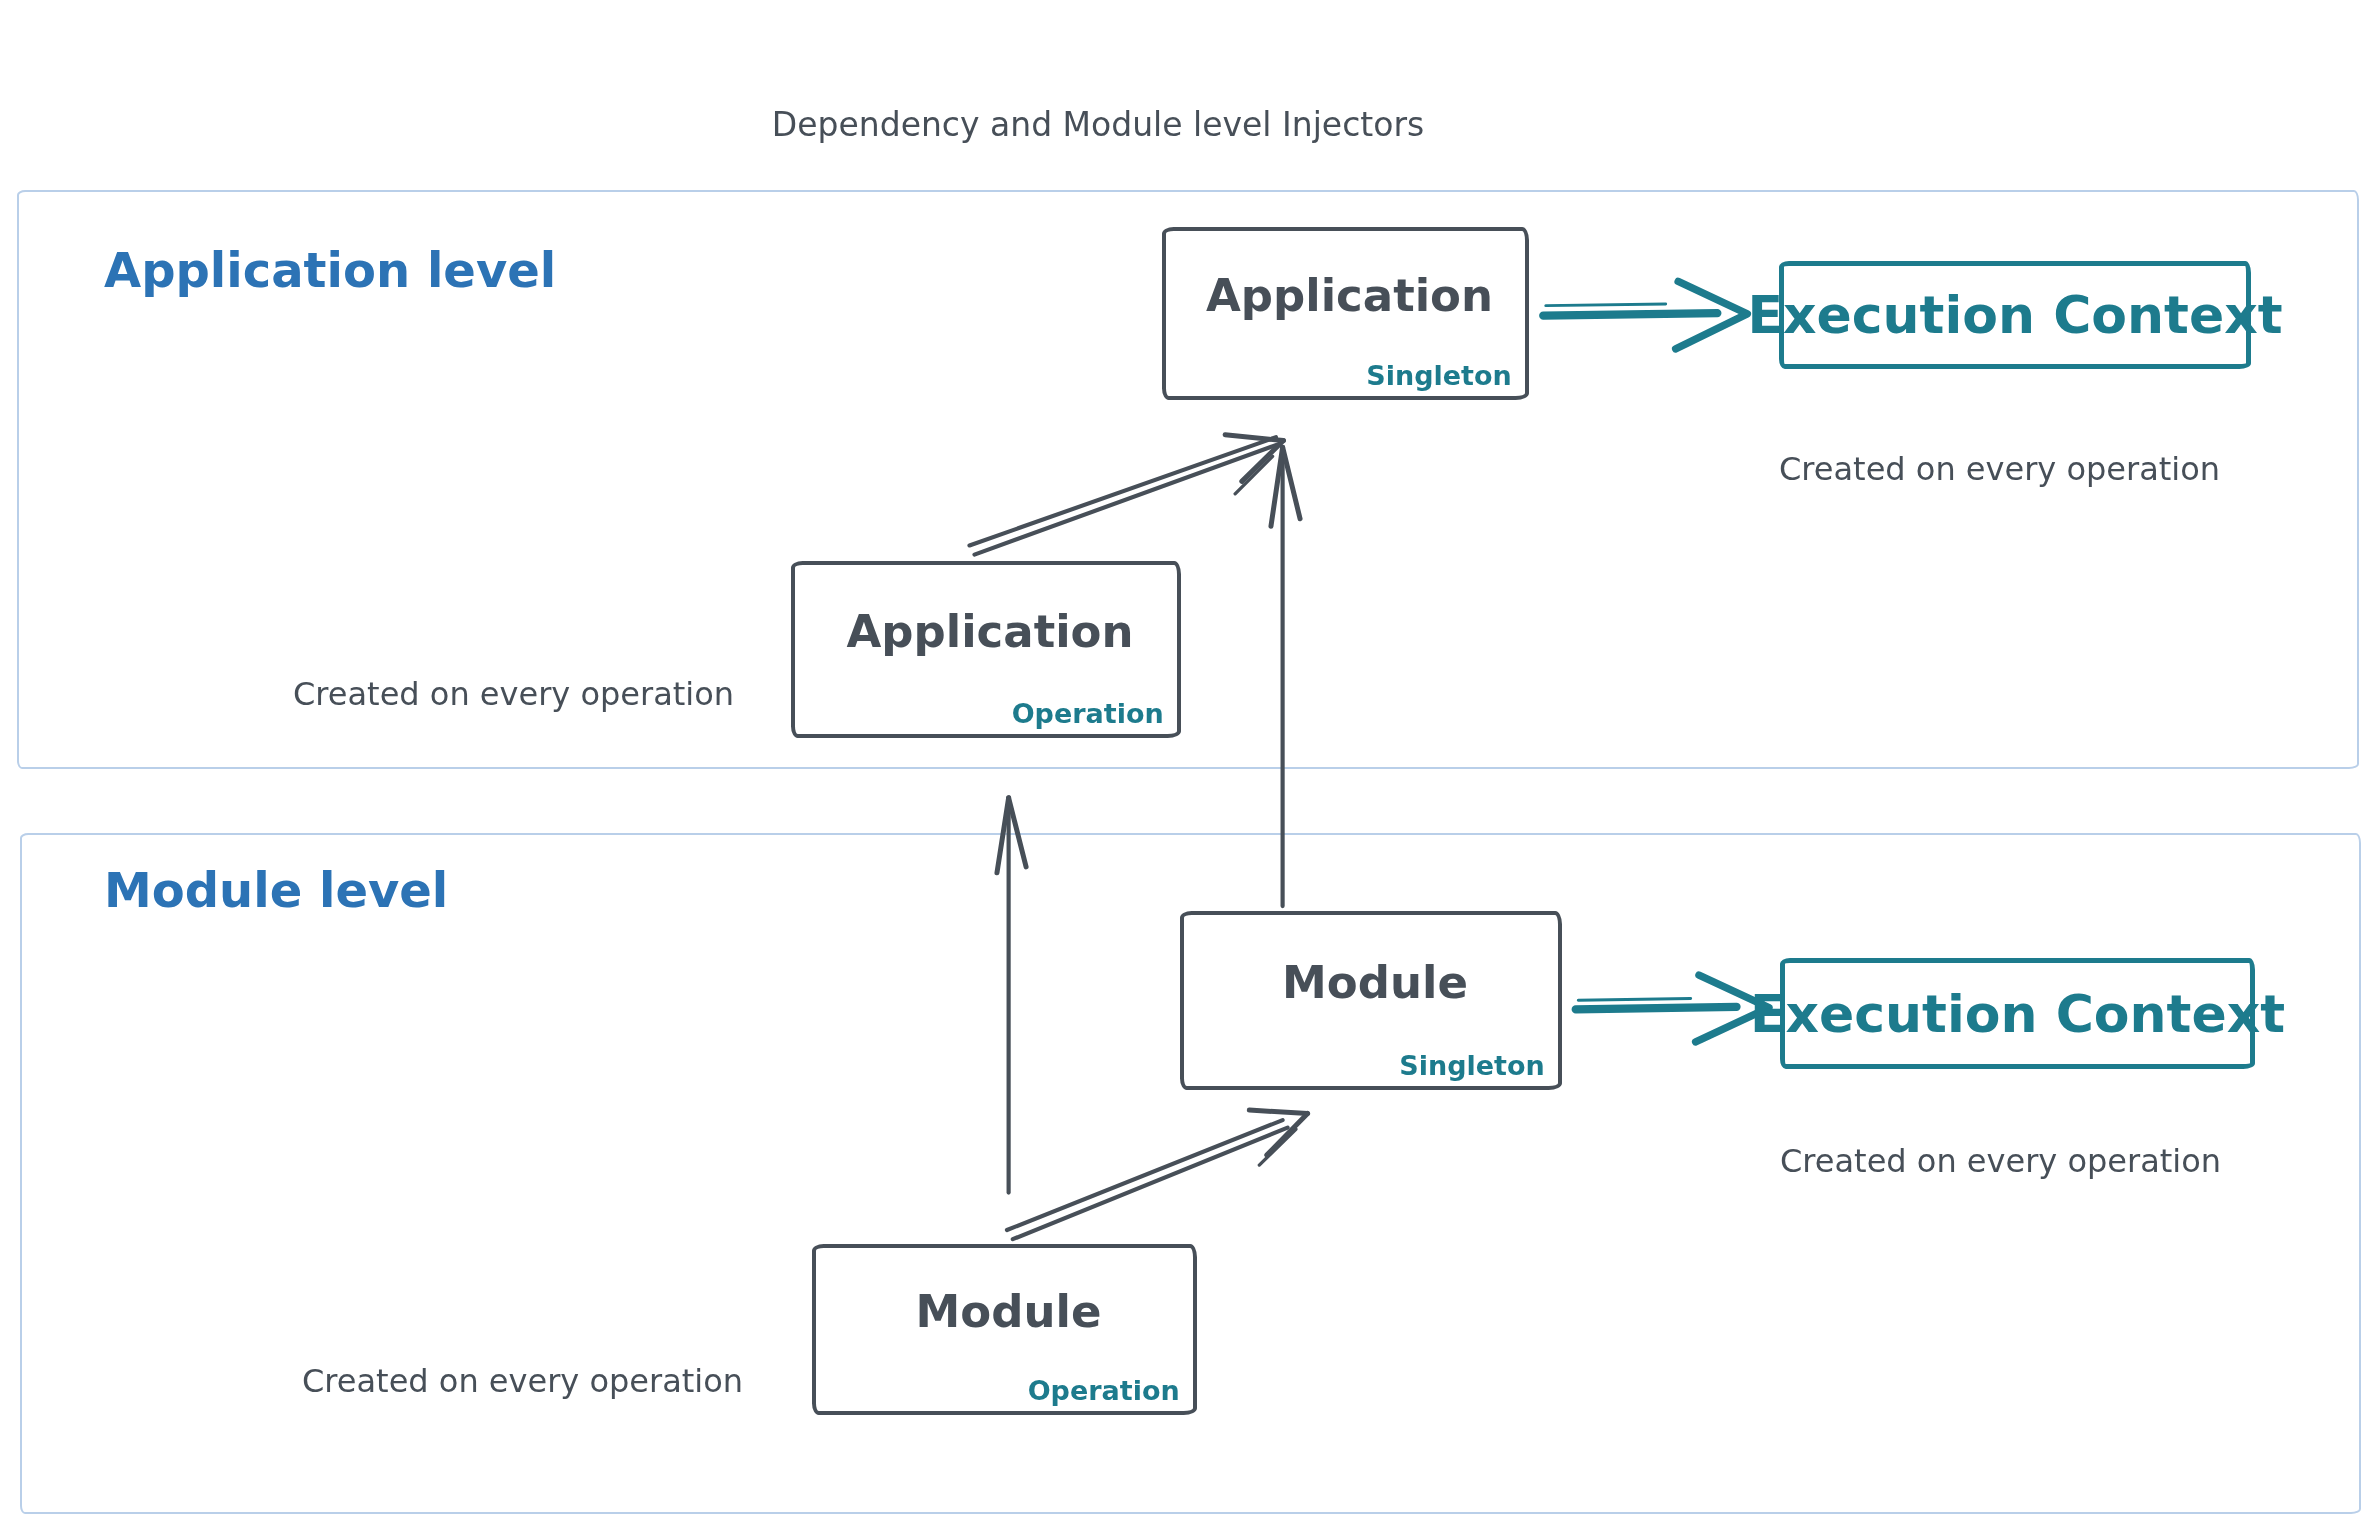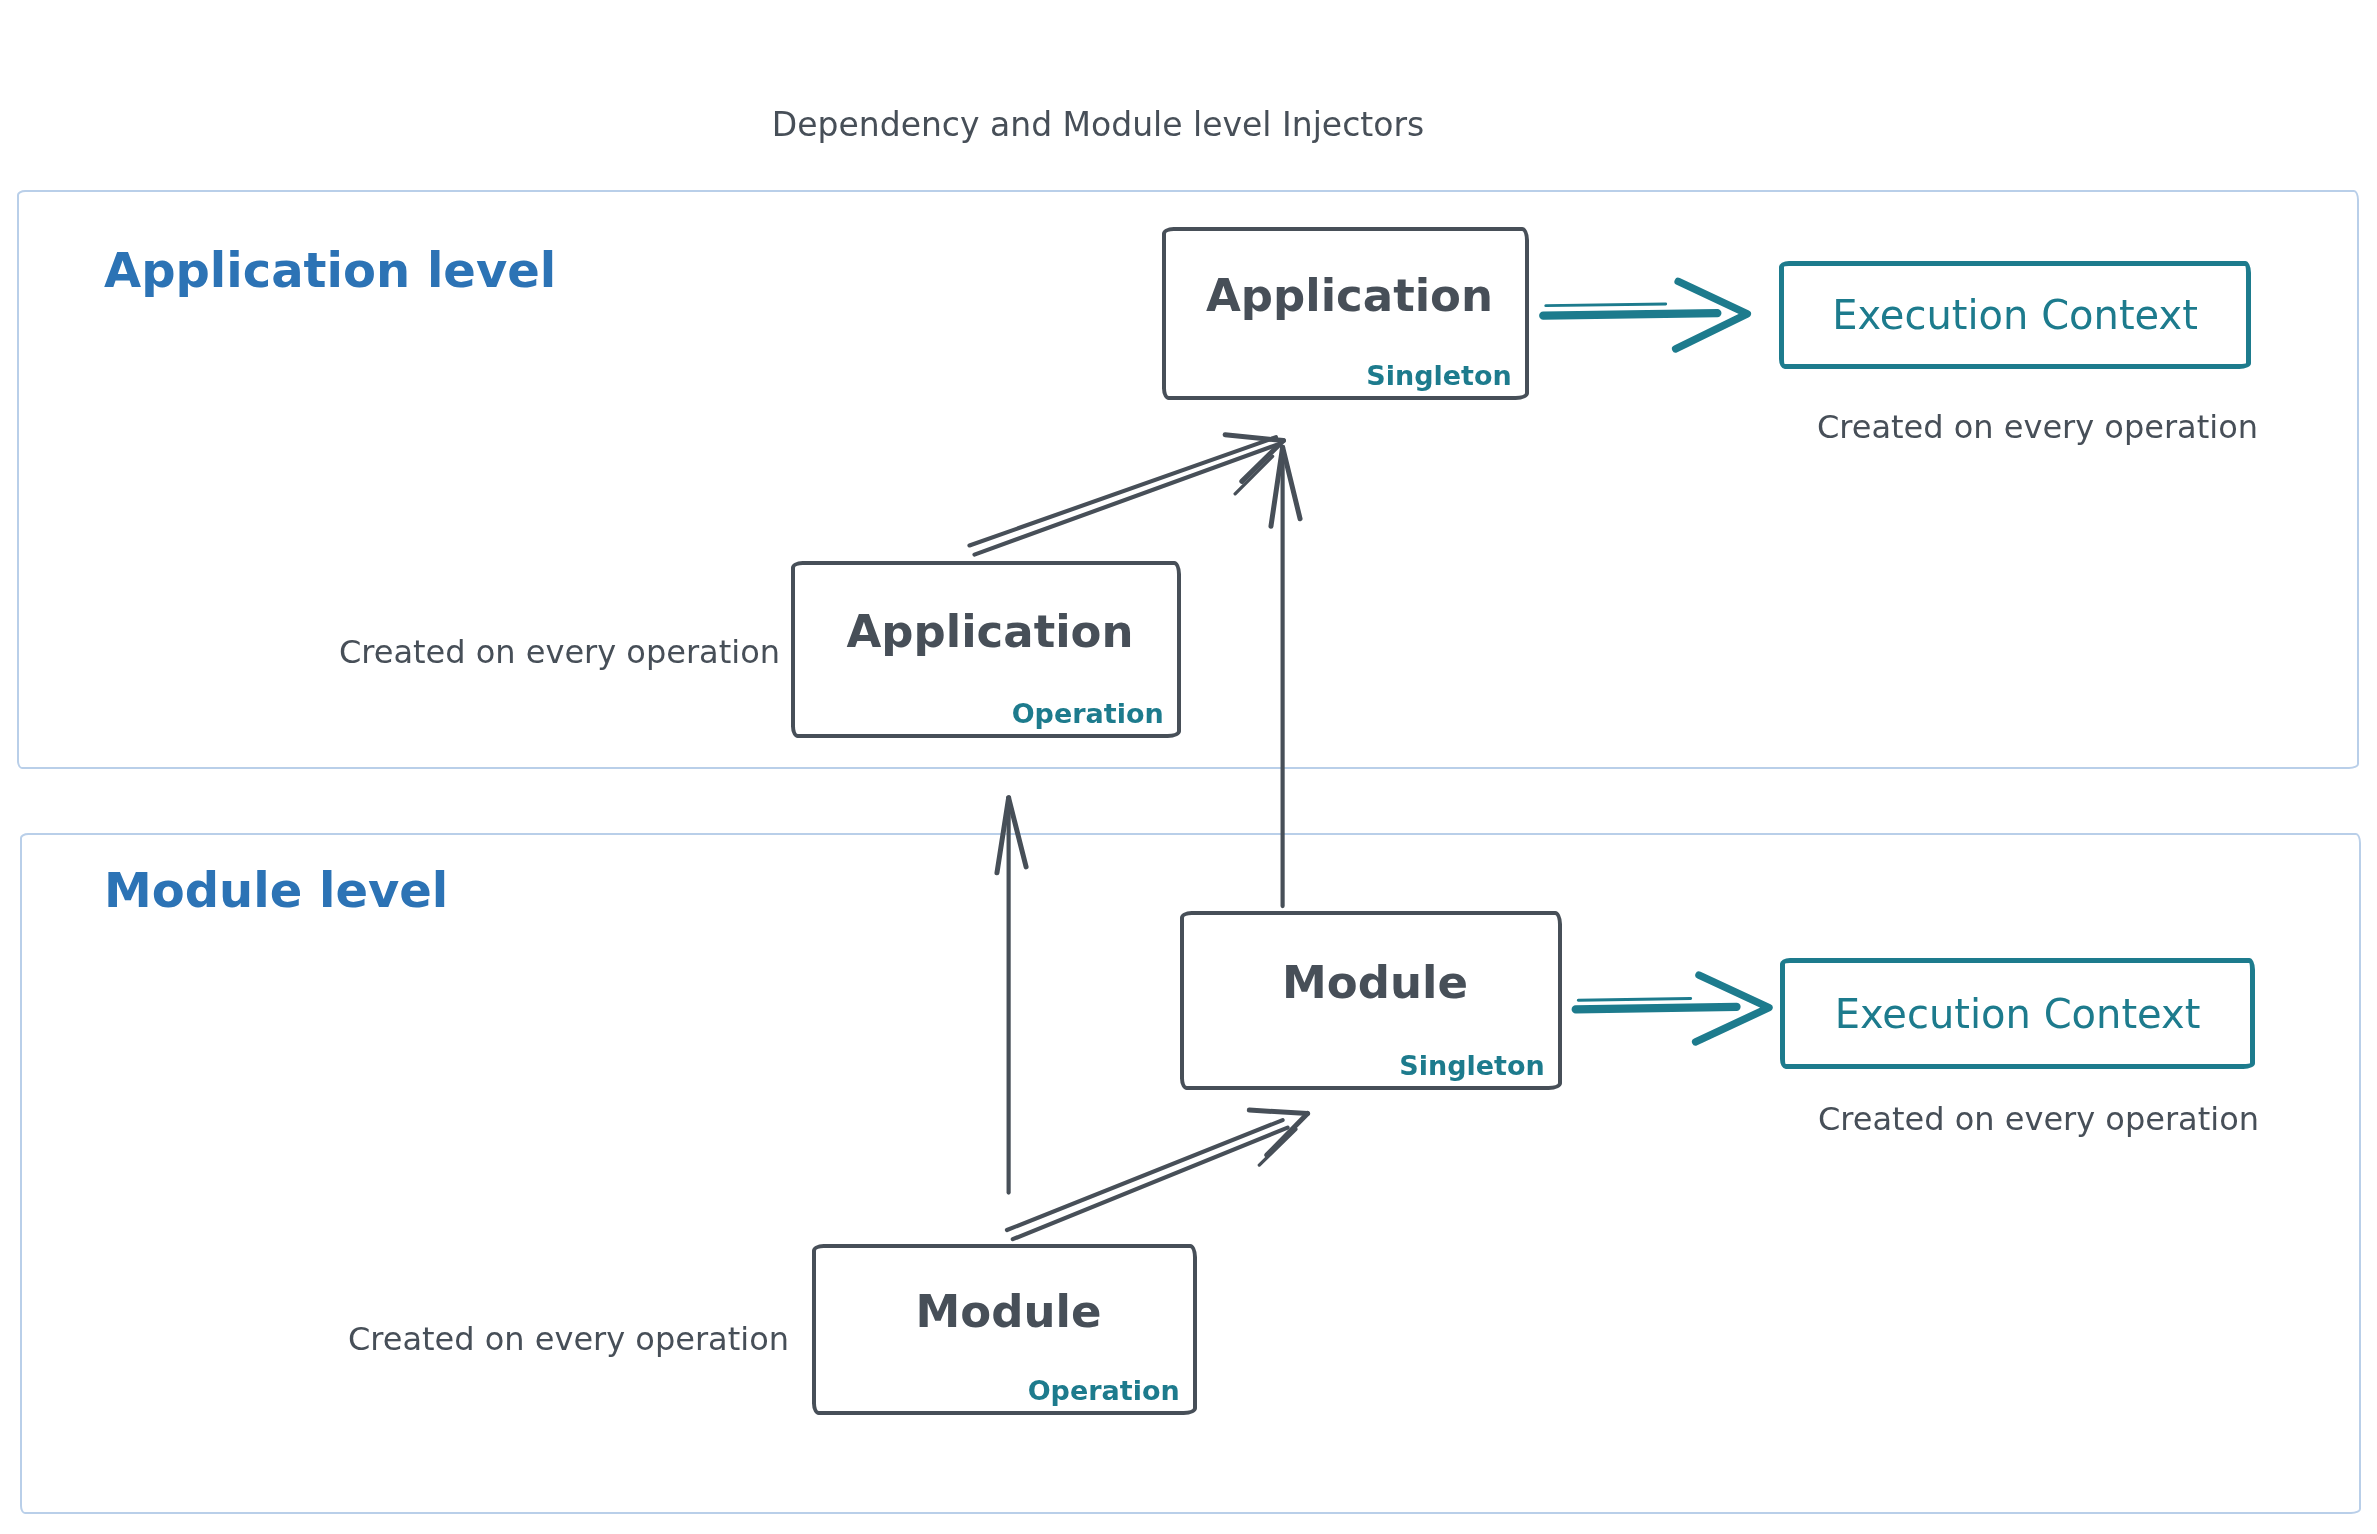--- a/index.html
+++ b/index.html
@@ -61,27 +61,27 @@
   .ebox.module-singleton{left:1180px;top:911px;width:382px;height:179px;}
   .ebox.module-operation{left:812px;top:1244px;width:385px;height:171px;}
 
   .ecbox{
     border:5px solid var(--teal);
     border-radius:10px 5.8px 11.7px 5.8px / 5.8px 11.7px 5.8px 10px;
     background:var(--bg);
     display:flex;align-items:center;justify-content:center;
   }
   .ecbox .ec-label{
-    font-size:40px;font-weight:400;color:var(--teal);white-space:nowrap;
+    font-size:52px;font-weight:700;color:var(--teal);white-space:nowrap;
   }
   .ecbox.app{left:1779px;top:261px;width:472px;height:108px;}
   .ecbox.module{left:1780px;top:958px;width:475px;height:111px;}
 
   .note{
-    font-size:32px;color:var(--dark);text-align:right;white-space:nowrap;
+    font-size:32px;color:var(--dark);text-align:left;white-space:nowrap;margin-top:42px;
   }
   .note.ec-app{left:1779px;top:408px;width:479px;}
   .note.ec-module{left:1780px;top:1100px;width:479px;}
   .note.app-op{left:293px;top:633px;width:487px;}
   .note.module-op{left:302px;top:1320px;width:487px;}
 
   svg.arrows{position:absolute;inset:0;pointer-events:none;}
   .arrow-dark{stroke:var(--dark);fill:none;stroke-linecap:round;stroke-linejoin:round;}
   .arrow-teal{stroke:var(--teal);fill:none;stroke-linecap:round;stroke-linejoin:round;}
 </style>

